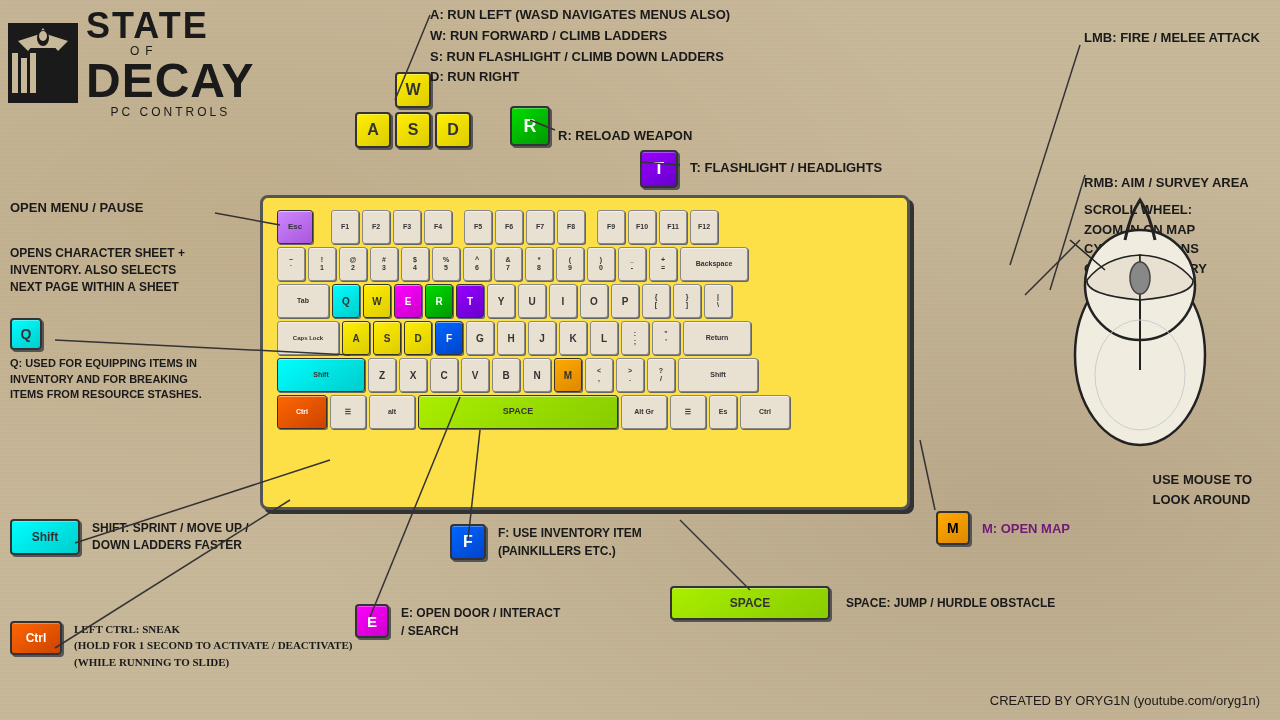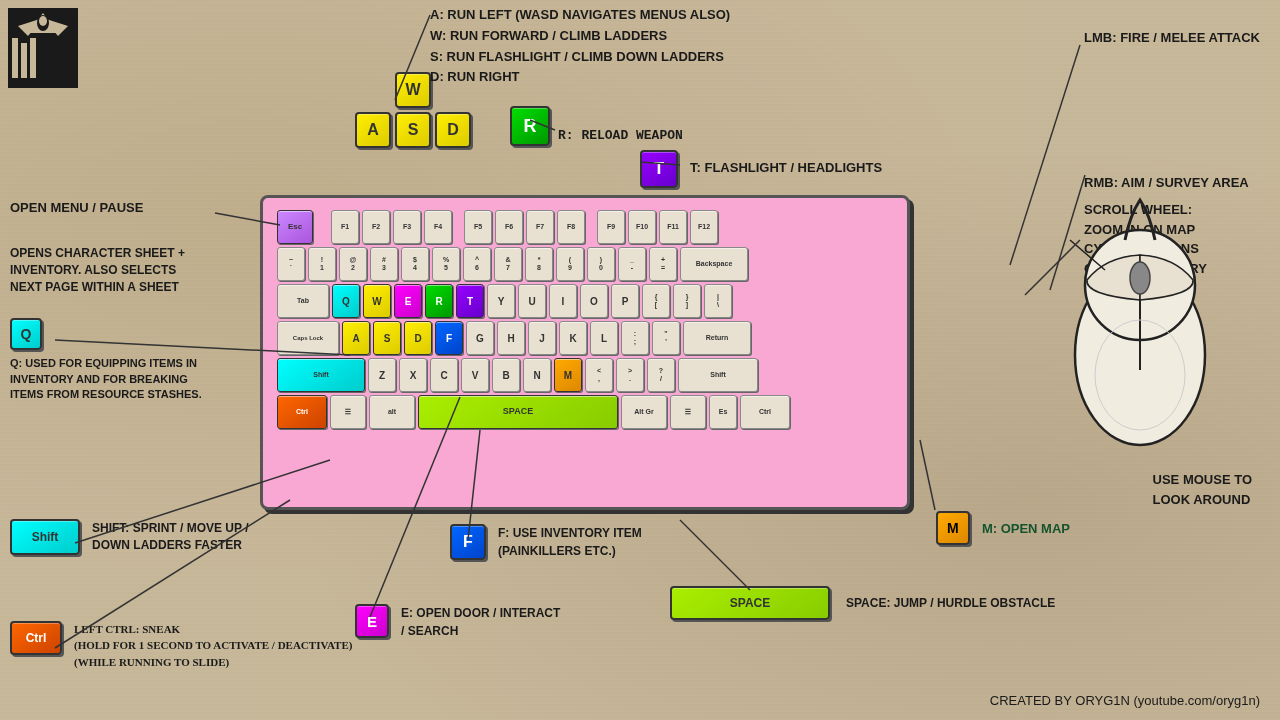--- a/index.html
+++ b/index.html
@@ -142,21 +142,21 @@
       text-align: left;
     }
 
     
     .keyboard-container {
       position: absolute;
       top: 195px;
       left: 260px;
       width: 650px;
       height: 315px;
-      background: #f9a8d4;
+      background: #fde047;
       border: 3px solid #555;
       border-radius: 8px;
       padding: 12px 14px;
       box-shadow: 4px 4px 0 #333;
     }
 
     .kb-row {
       display: flex;
       gap: 3px;
       margin-bottom: 3px;
@@ -244,20 +244,26 @@
     <rect x="4" y="30" width="6" height="40" fill="#c8b89a"></rect>
     <rect x="13" y="35" width="6" height="35" fill="#c8b89a"></rect>
     <rect x="22" y="30" width="6" height="40" fill="#c8b89a"></rect>
 
     <polygon points="35,5 20,25 50,25" fill="#c8b89a"></polygon>
     <polygon points="10,18 35,10 20,28" fill="#c8b89a"></polygon>
     <polygon points="60,18 35,10 50,28" fill="#c8b89a"></polygon>
     <ellipse cx="35" cy="15" rx="6" ry="8" fill="#1a1a1a"></ellipse>
     <ellipse cx="35" cy="13" rx="4" ry="5" fill="#c8b89a"></ellipse>
   </svg>
+  <div class="logo-text">
+    <span style="font-family:'Arial Black',Arial,sans-serif;font-size:36px;font-weight:900;color:#1a1a1a;letter-spacing:2px;line-height:1;">STATE</span>
+    <span style="font-family:Arial,sans-serif;font-size:12px;color:#1a1a1a;letter-spacing:6px;margin-left:44px;line-height:1.2;">OF</span>
+    <span style="font-family:'Arial Black',Arial,sans-serif;font-size:48px;font-weight:900;color:#1a1a1a;letter-spacing:1px;line-height:0.95;">DECAY</span>
+    <span style="font-family:Arial,sans-serif;font-size:12px;color:#1a1a1a;letter-spacing:3px;text-align:center;margin-top:2px;">PC CONTROLS</span>
+  </div>
 </div>
 
 <div class="wasd-display">
   <div class="wasd-row1">
     <div class="key-btn key-yellow wasd-key" style="width:36px;height:36px;font-size:16px;">W</div>
   </div>
   <div class="wasd-row2">
     <div class="key-btn key-yellow wasd-key" style="width:36px;height:36px;font-size:16px;">A</div>
     <div class="key-btn key-yellow wasd-key" style="width:36px;height:36px;font-size:16px;">S</div>
     <div class="key-btn key-yellow wasd-key" style="width:36px;height:36px;font-size:16px;">D</div>
@@ -272,21 +278,21 @@
   <div class="key-btn key-purple" style="width:38px;height:38px;font-size:17px;font-weight:900;color:#fff;">T</div>
 </div>
 
 <div class="top-labels">
   <div>A: RUN LEFT (WASD NAVIGATES MENUS ALSO)</div>
   <div>W: RUN FORWARD / CLIMB LADDERS</div>
   <div>S: RUN FLASHLIGHT / CLIMB DOWN LADDERS</div>
   <div>D: RUN RIGHT</div>
 </div>
 
-<div style="position:absolute;top:128px;left:558px;font-family:Liberation Mono, monospace;font-weight:900;font-size:13px;color:#1a1a1a;">R: RELOAD WEAPON</div>
+<div style="position:absolute;top:128px;left:558px;font-family:Liberation Sans, sans-serif;font-weight:900;font-size:13px;color:#1a1a1a;">R: RELOAD WEAPON</div>
 
 <div style="position:absolute;top:160px;left:690px;font-family:'Arial Black',Arial,sans-serif;font-weight:900;font-size:13px;color:#1a1a1a;">T: FLASHLIGHT / HEADLIGHTS</div>
 
 <div class="right-labels">
   <div style="font-family:'Arial Black',Arial,sans-serif;font-weight:900;font-size:13px;color:#1a1a1a;margin-bottom:130px;">LMB: FIRE / MELEE ATTACK</div>
   <div style="font-family:'Arial Black',Arial,sans-serif;font-weight:900;font-size:13px;color:#1a1a1a;margin-bottom:10px;">RMB: AIM / SURVEY AREA</div>
   <div style="font-family:'Arial Black',Arial,sans-serif;font-weight:900;font-size:13px;color:#1a1a1a;line-height:1.5;">
     <div>SCROLL WHEEL:</div>
     <div style="font-size:13px;">ZOOM IN ON MAP<br>CYCLE WEAPONS<br>CYCLE INVENTORY</div>
   </div>
@@ -446,21 +452,21 @@
   <div style="font-family:'Arial Black',Arial,sans-serif;font-weight:900;font-size:12px;color:#1a1a1a;line-height:1.5;">E: OPEN DOOR / INTERACT<br>/ SEARCH</div>
 </div>
 
 <div style="position:absolute;bottom:100px;left:670px;display:flex;align-items:center;gap:16px;">
   <div class="key-btn key-lime" style="width:160px;height:34px;font-size:12px;font-weight:900;">SPACE</div>
   <div style="font-family:'Arial Black',Arial,sans-serif;font-weight:900;font-size:12px;color:#1a1a1a;line-height:1.5;">SPACE: JUMP / HURDLE OBSTACLE</div>
 </div>
 
 <div style="position:absolute;bottom:175px;right:210px;display:flex;align-items:center;gap:12px;">
   <div class="key-btn" style="width:34px;height:34px;font-size:14px;font-weight:900;background:linear-gradient(145deg,#ffaa00,#dd8800);border:2px solid #333;border-radius:4px;display:flex;align-items:center;justify-content:center;box-shadow:2px 2px 0 #555;">M</div>
-  <div style="font-family:'Arial Black',Arial,sans-serif;font-weight:900;font-size:13px;color:#14532d;">M: OPEN MAP</div>
+  <div style="font-family:'Arial Black',Arial,sans-serif;font-weight:900;font-size:13px;color:#701a75;">M: OPEN MAP</div>
 </div>
 
 <div class="credit-text">CREATED BY ORYG1N (youtube.com/oryg1n)</div>
 
 <svg style="position:absolute;top:0;left:0;width:1280px;height:720px;pointer-events:none;">
 
   <line x1="215" y1="213" x2="280" y2="225" stroke="#333" stroke-width="1.5"></line>
 
   <line x1="55" y1="340" x2="350" y2="355" stroke="#333" stroke-width="1.5"></line>
 

